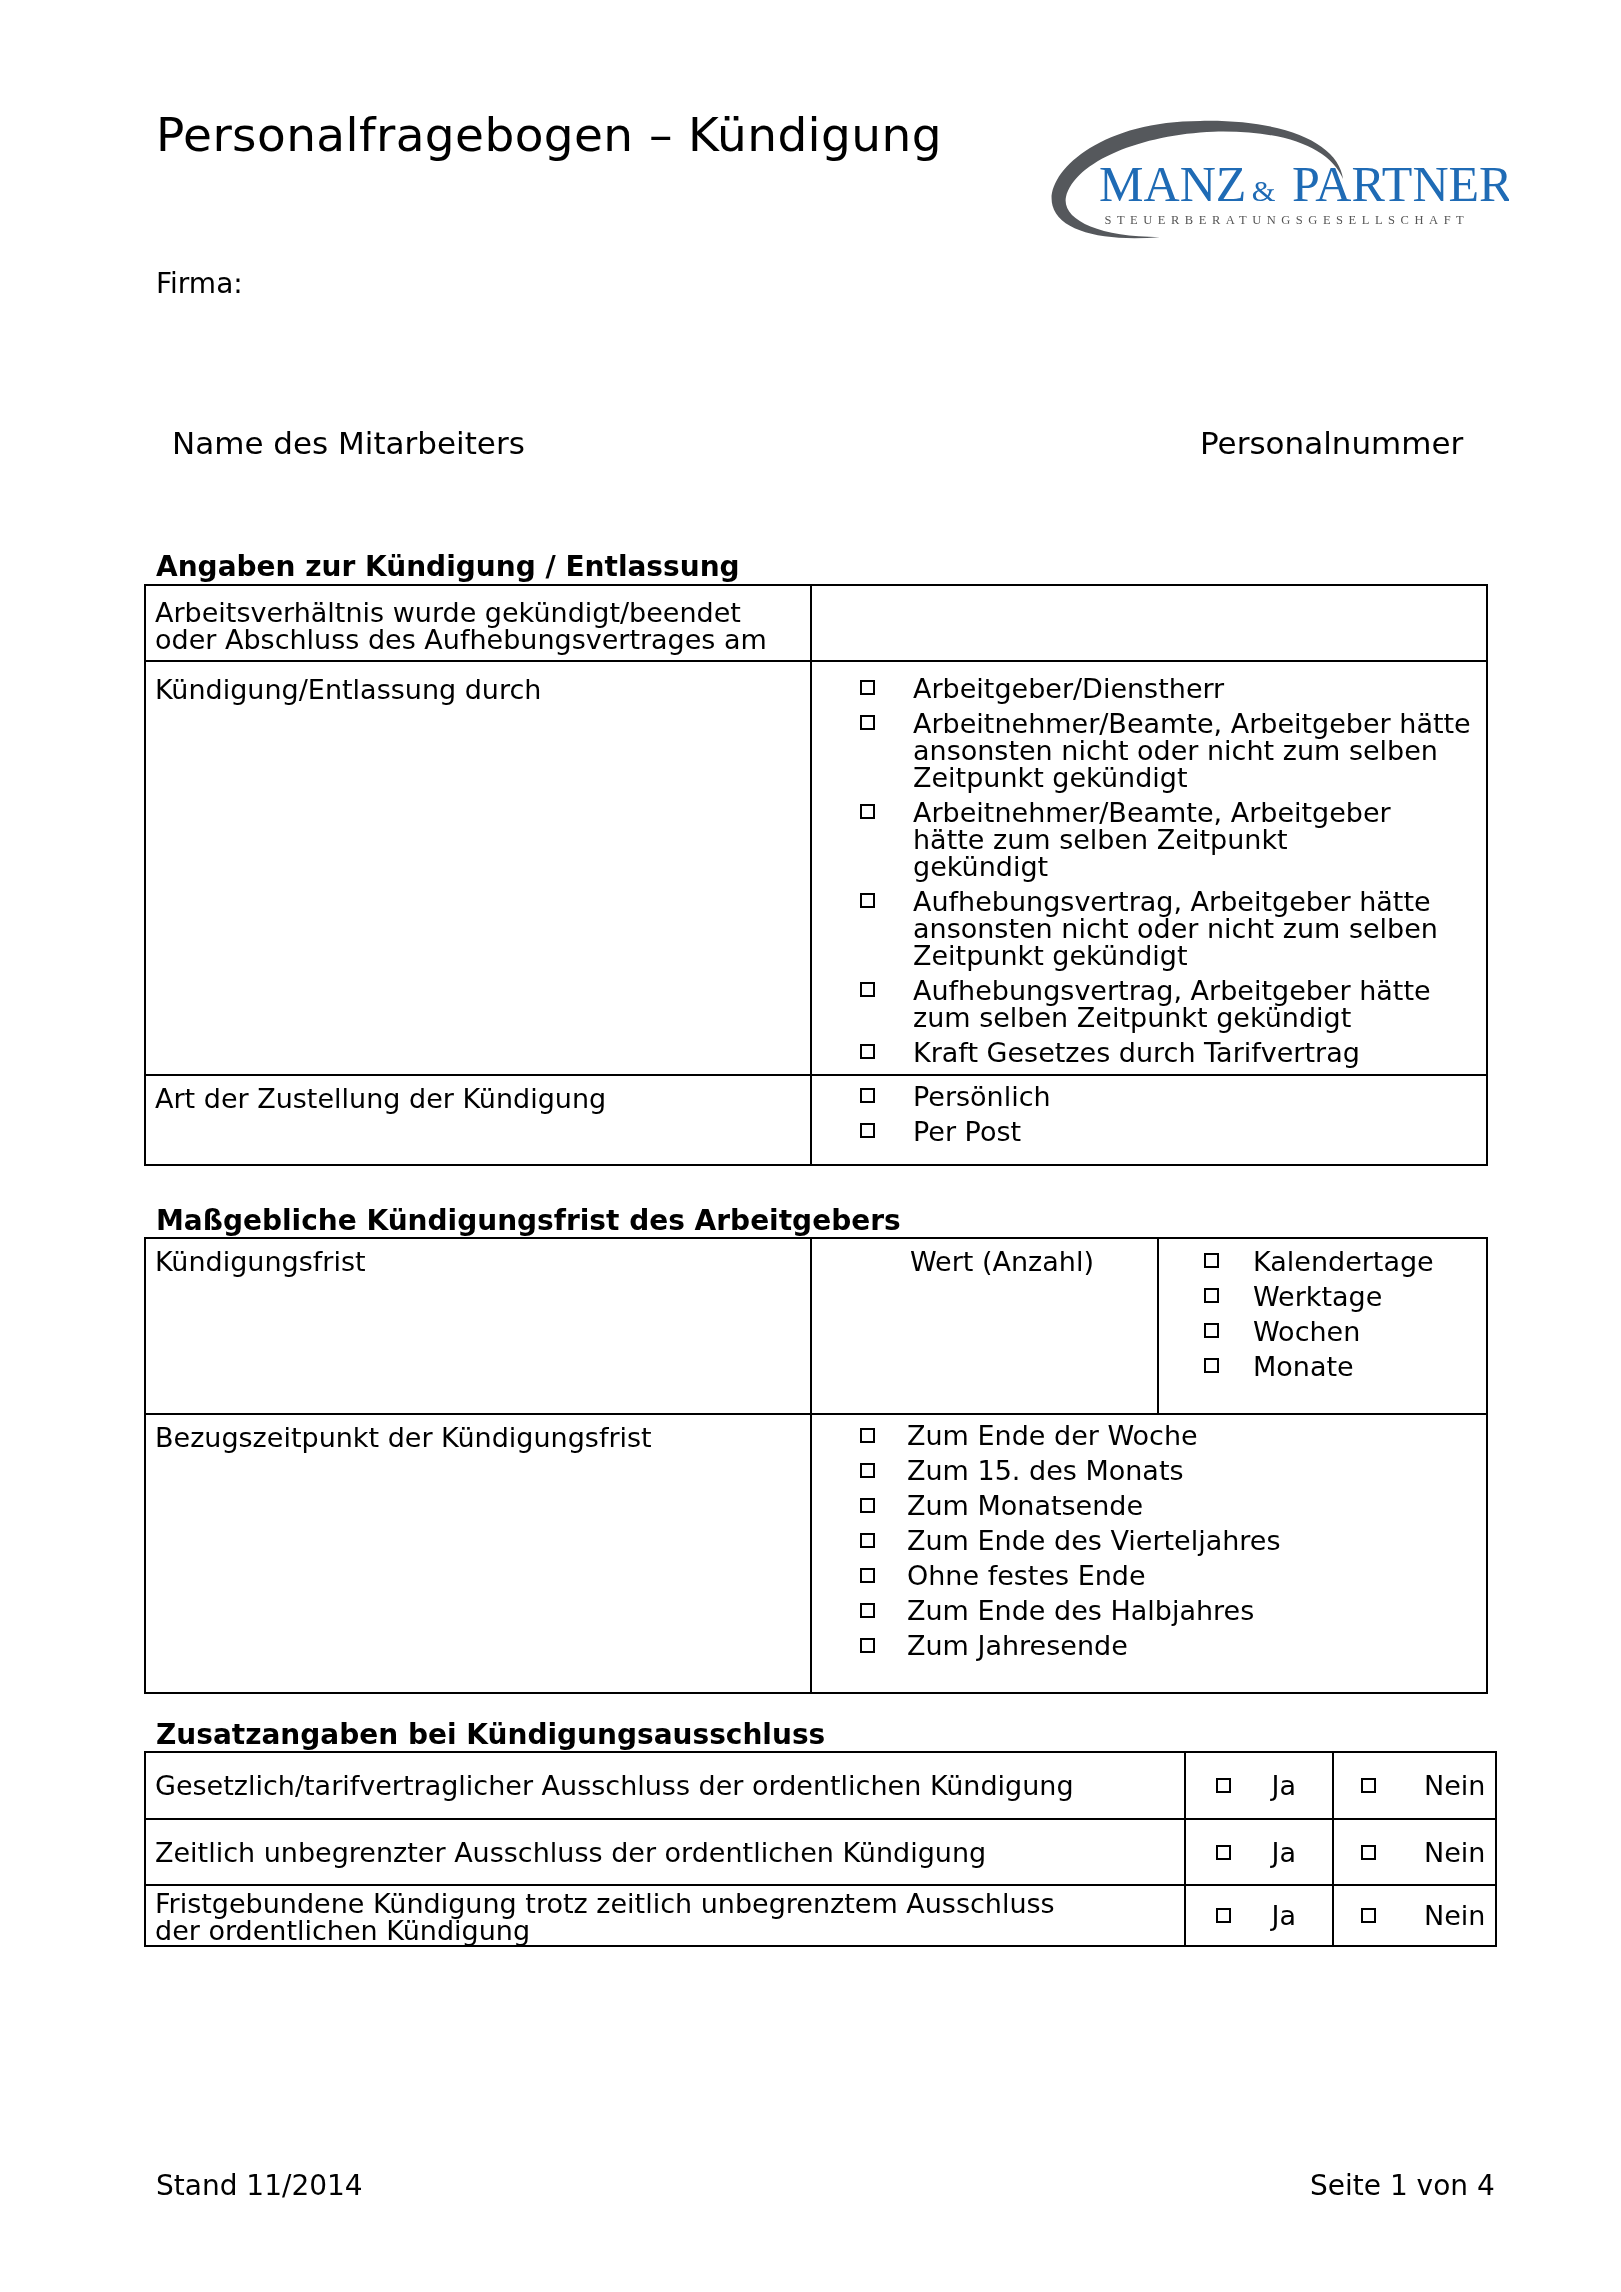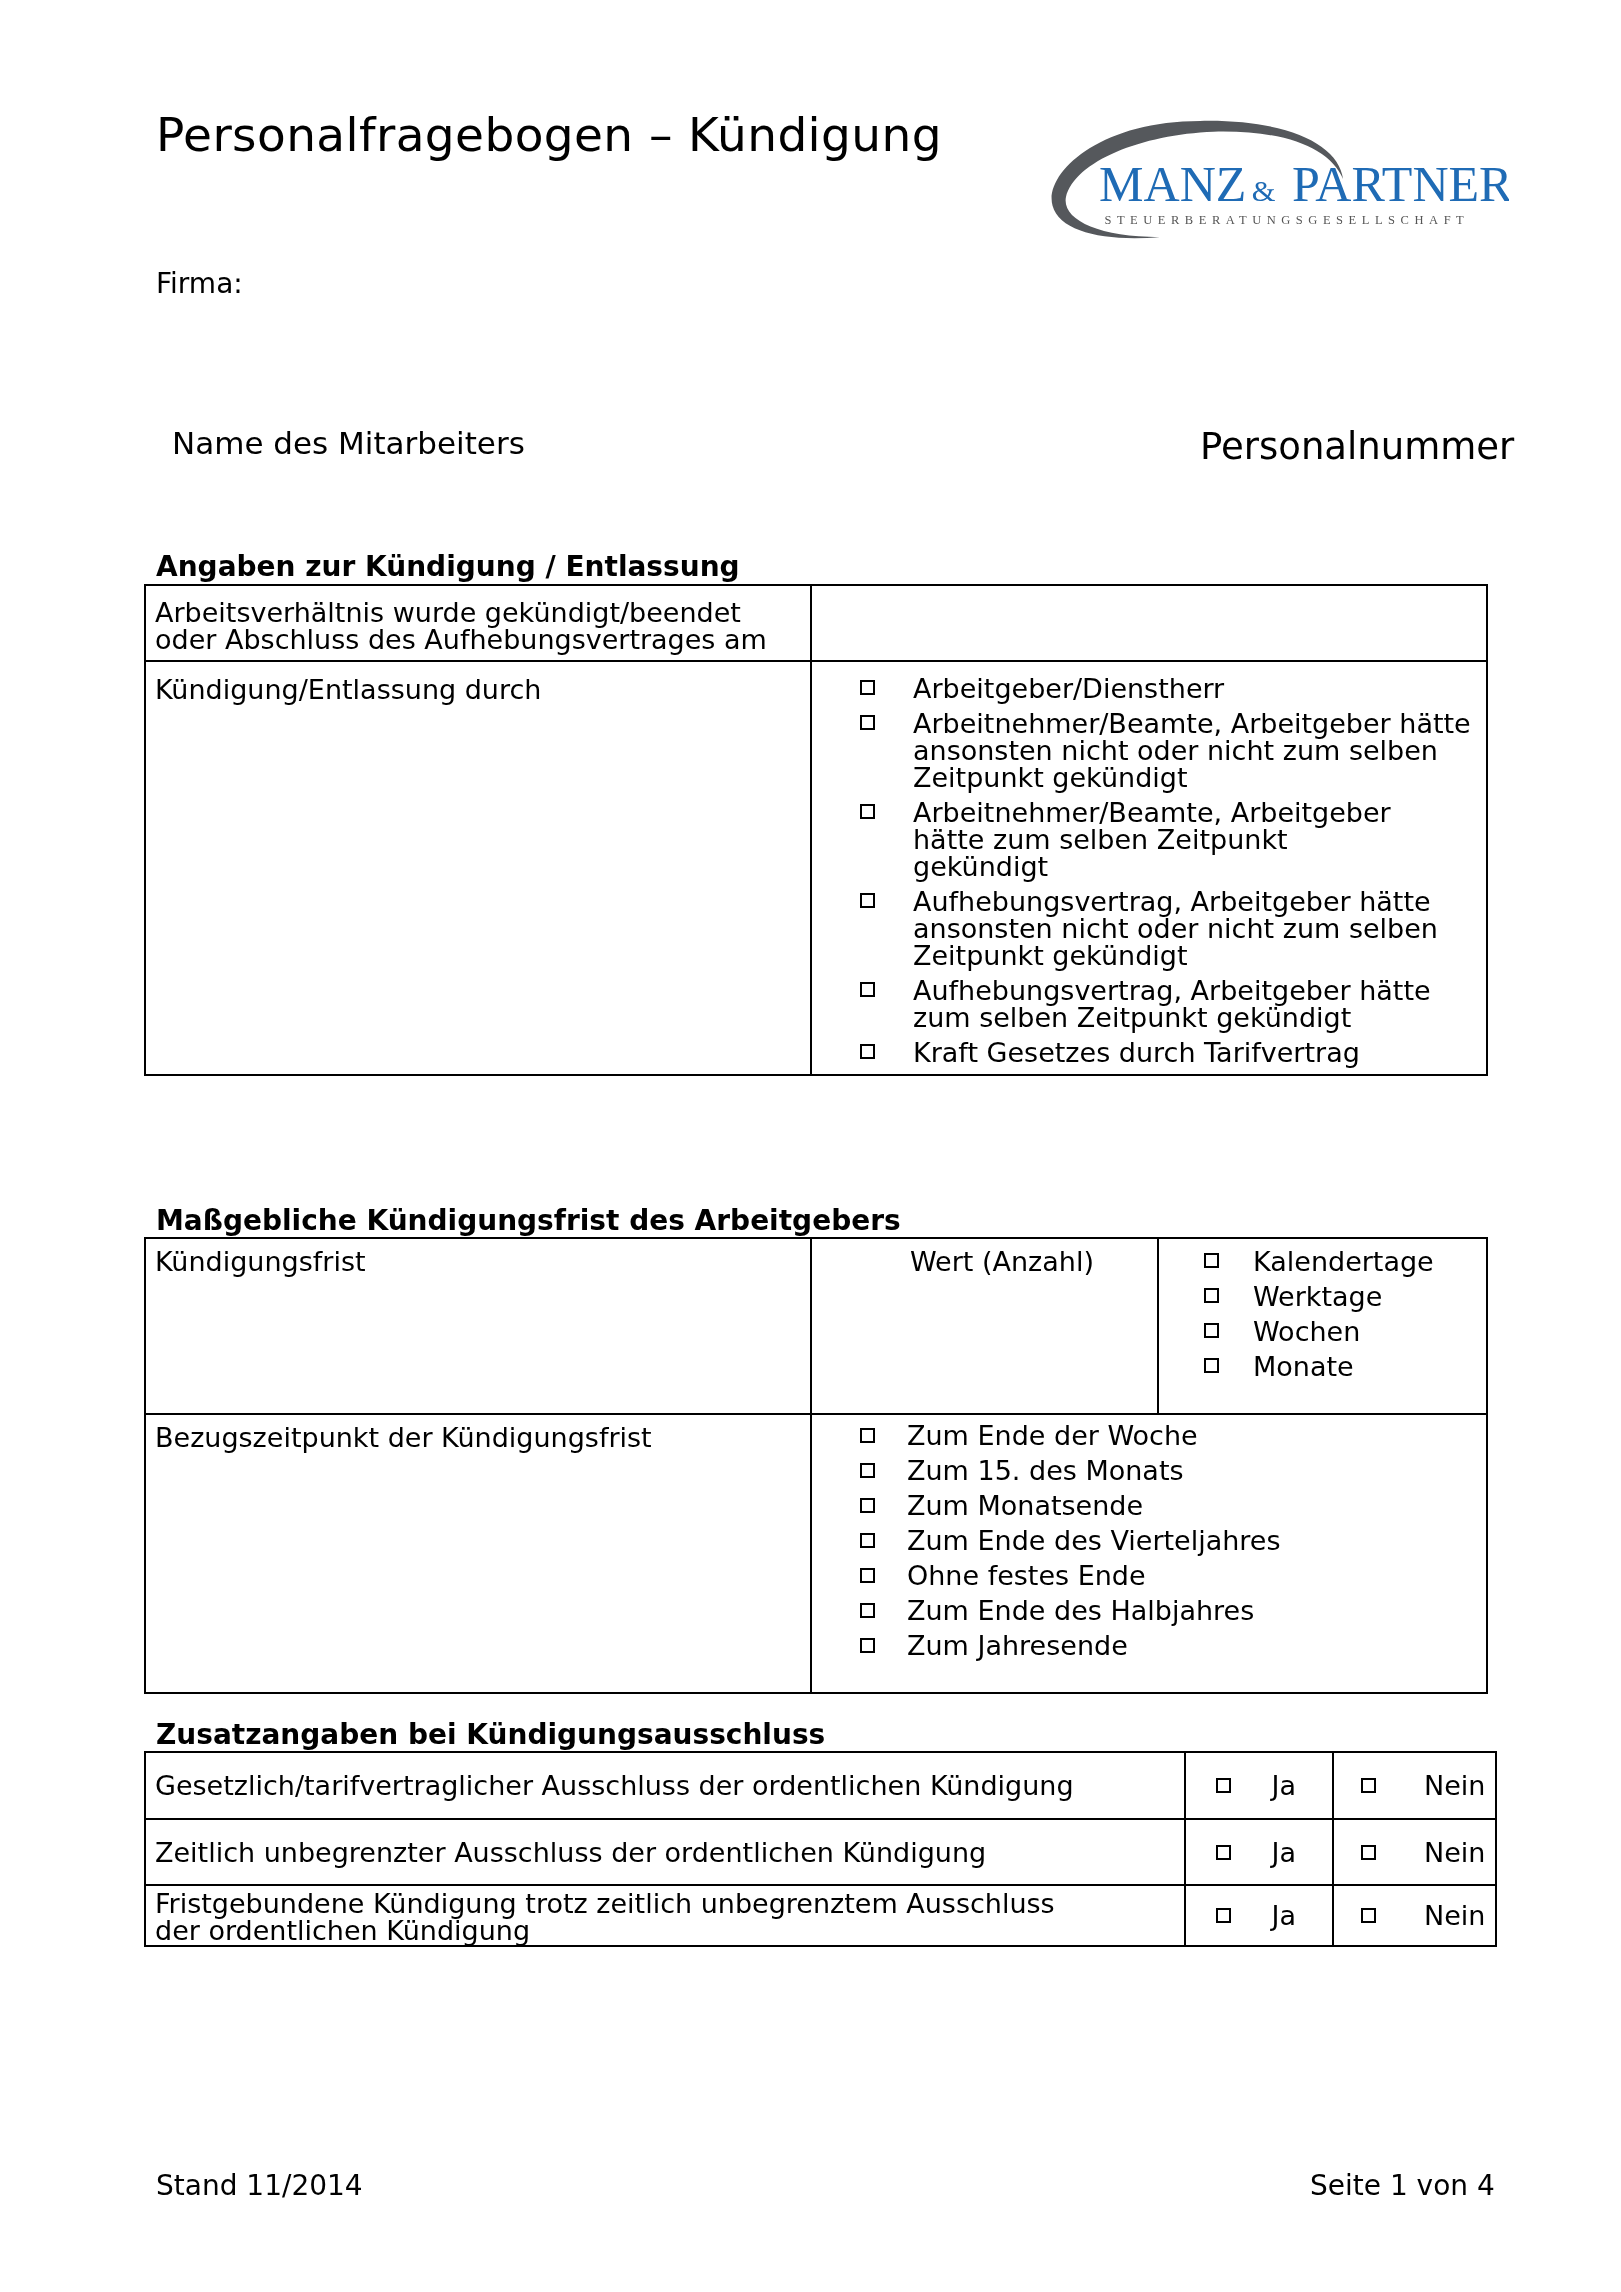--- a/index.html
+++ b/index.html
@@ -2,21 +2,21 @@
 <html style="font-size:14.3px"><head>
   <meta charset="utf-8">
   <style>
     html, body { margin: 0; padding: 0; background: #ffffff; }
     body { width: 1622px; height: 2293px; position: relative; overflow: hidden;
            font-family: "DejaVu Sans", sans-serif; color: #000; }
     .abs { position: absolute; }
     .title { left: 156px; top: 107px; font-size: 47px; font-weight: normal; white-space: nowrap; letter-spacing: 0.4px; }
     .firma { left: 156px; top: 267px; font-size: 28px; }
     .name-label { left: 172px; top: 425px; font-size: 31px; }
-    .pnr-label { left: 1200px; top: 425px; font-size: 37px; }
+    .pnr-label { left: 1200px; top: 425px; font-size: 31px; }
     .section-h { font-size: 28px; font-weight: bold; white-space: nowrap; }
     .logo { left: 1043px; top: 112px; width: 466px; height: 143px; }
     .logo svg { display: block; }
 
     table.form { position: absolute; border-collapse: collapse; table-layout: fixed; }
     table.form td { border: 2.2px solid #000; vertical-align: top; padding: 0; font-size: 27px; line-height: 27px; }
     .lbl { padding: 14.3px 9px 0 9px !important; }
     .opts { padding: 10.7px 0 0 0 !important; }
     .opt { display: flex; align-items: flex-start; margin-bottom: 8px; margin-left: 9px; }
     .cb { width: 15px; height: 15px; border: 2.7px solid #000; box-sizing: border-box; margin-top: 5.4px; flex: none; cursor: pointer; }
@@ -81,20 +81,33 @@
       <div class="opt">
             <span class="cb"></span>
             <span class="opt-text" style="margin-left:38px">Aufhebungsvertrag, Arbeitgeber hätte zum selben Zeitpunkt gekündigt</span>
           </div>
       <div class="opt">
             <span class="cb"></span>
             <span class="opt-text" style="margin-left:38px">Kraft Gesetzes durch Tarifvertrag</span>
           </div>
     </td>
   </tr>
+  <tr style="height:90px">
+    <td class="lbl" style="padding-top:9px !important;">Art der Zustellung der Kündigung</td>
+    <td class="opts" style="padding-left:39px !important; padding-top:7.2px !important;">
+      <div class="opt">
+            <span class="cb"></span>
+            <span class="opt-text" style="margin-left:38px">Persönlich</span>
+          </div>
+      <div class="opt">
+            <span class="cb"></span>
+            <span class="opt-text" style="margin-left:38px">Per Post</span>
+          </div>
+    </td>
+  </tr>
 </tbody>
   </table>
 
 <div class="abs section-h" style="left:156px; top:1204px;">Maßgebliche Kündigungsfrist des Arbeitgebers</div>
 
 <table class="form" style="left:144px; top:1237px; width:1342px;">
   <colgroup>
       <col style="width:666px">
       <col style="width:347px">
       <col style="width:329px">

